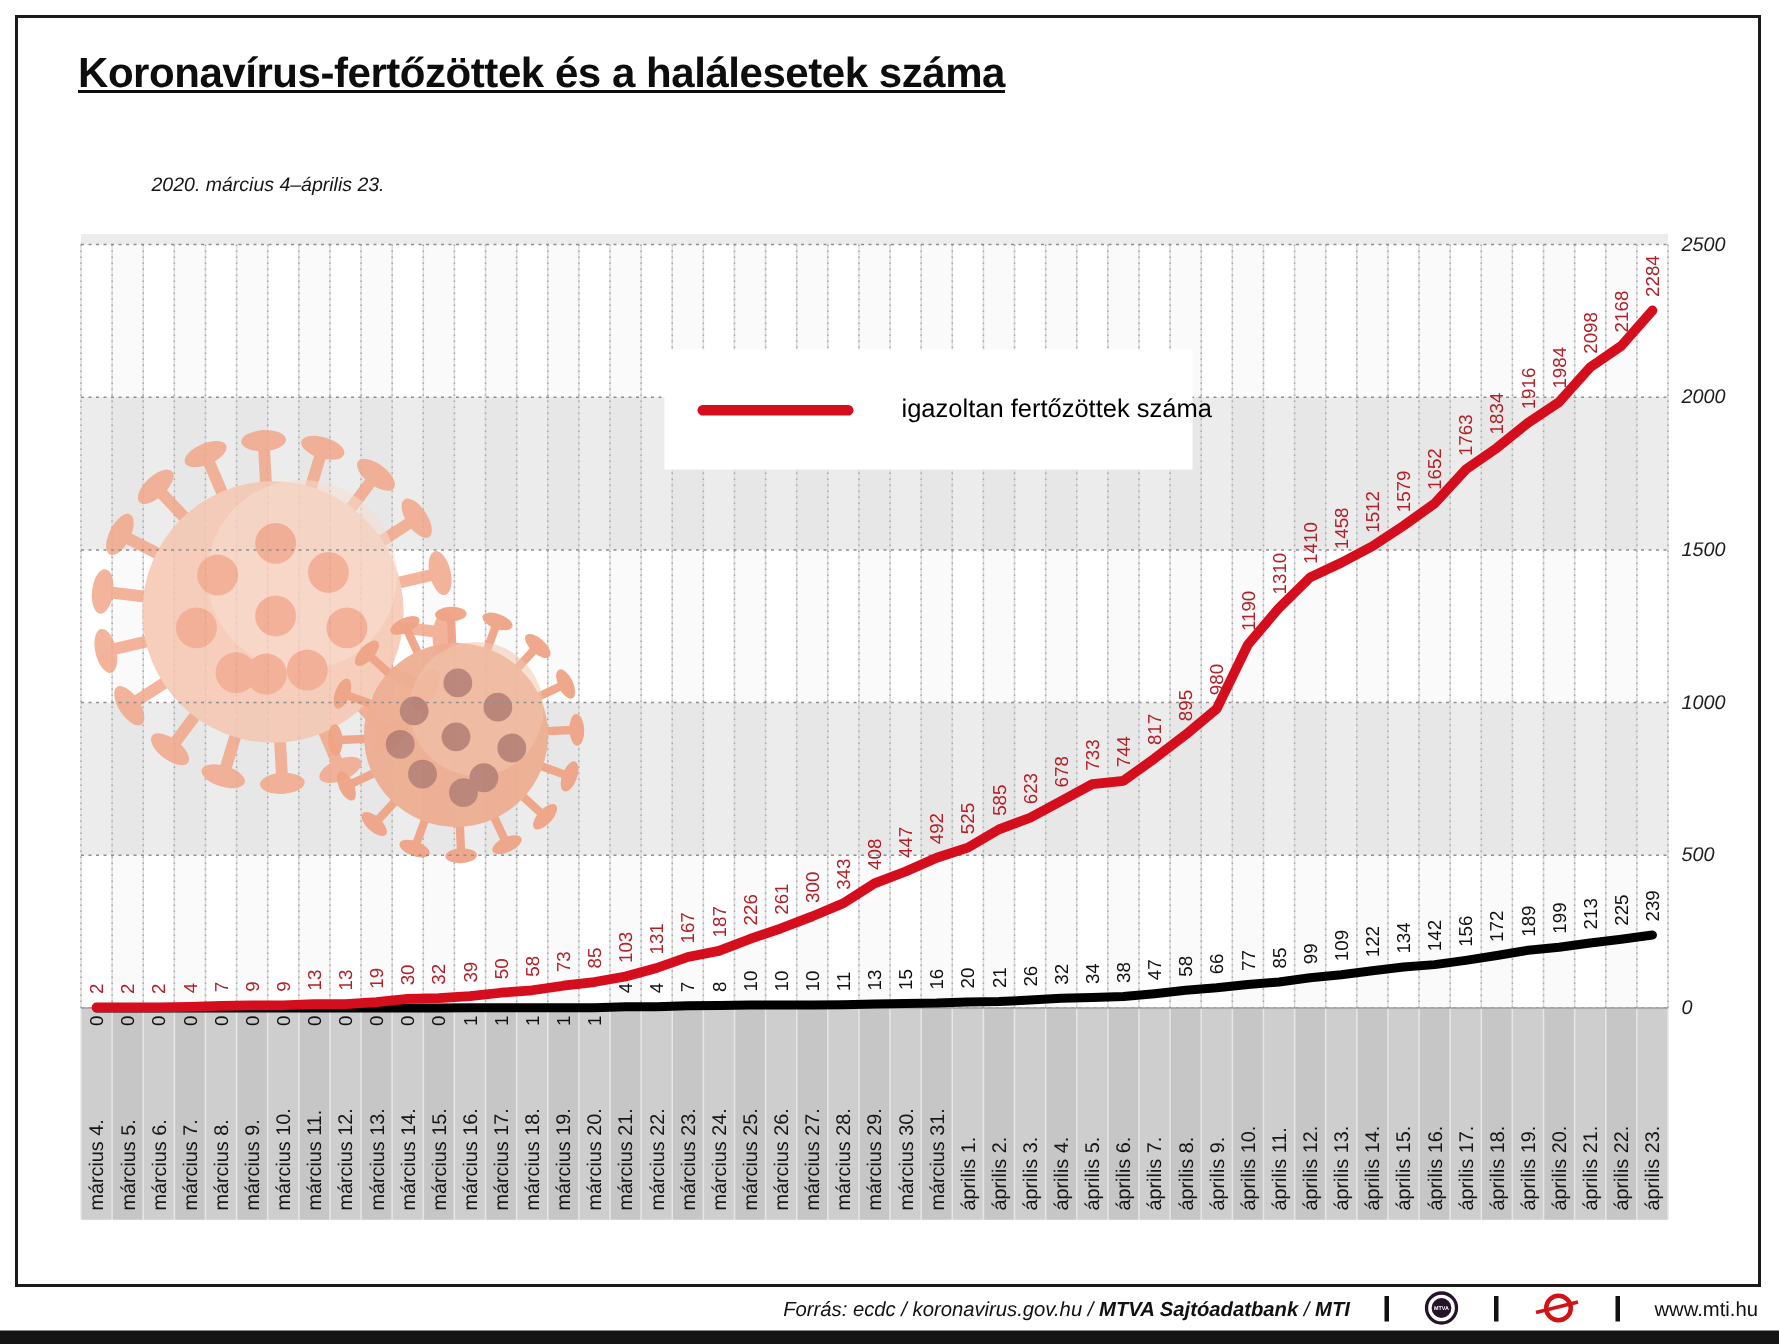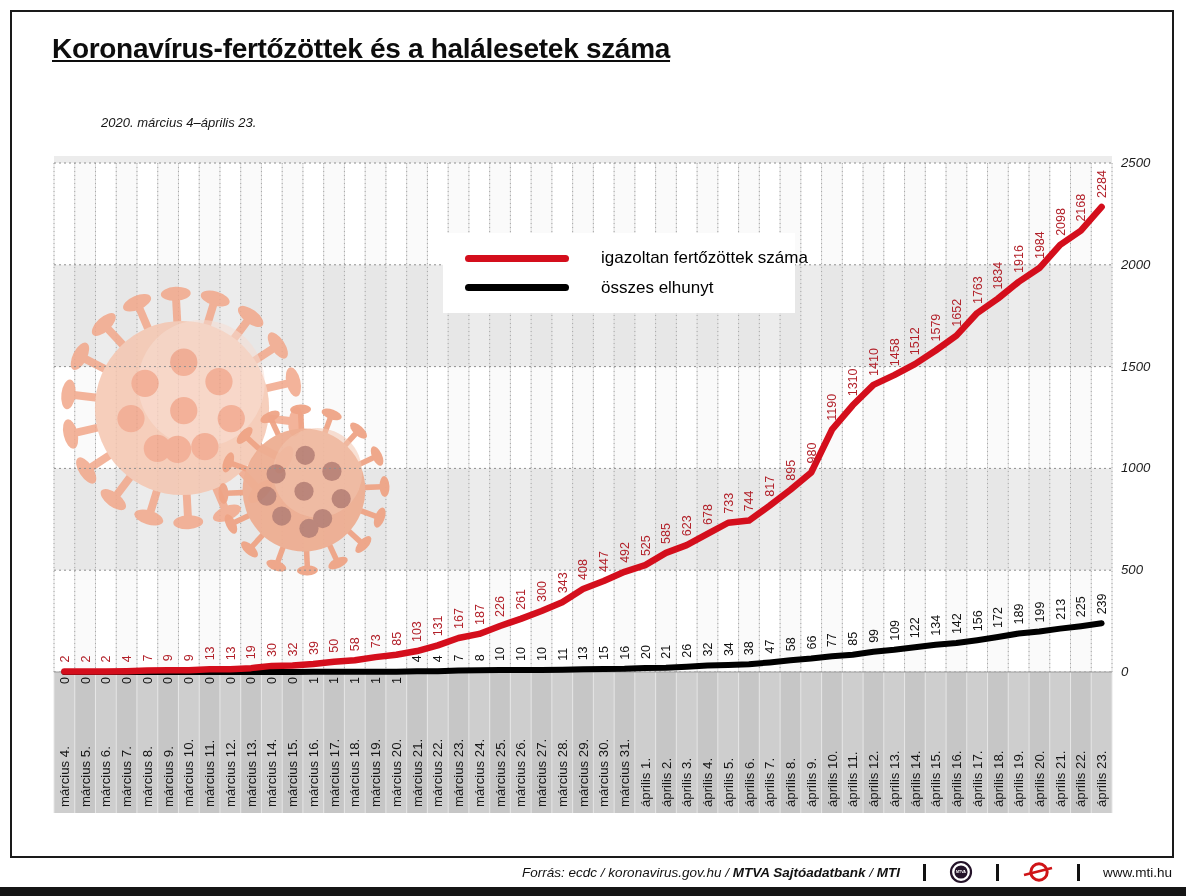--- a/index.html
+++ b/index.html
@@ -536,24 +536,20 @@
       <text transform="translate(1064.5372549019608,235.8472) rotate(-90)" text-anchor="start" font-size="12.5" fill="#b2212a">2098</text>
       <text transform="translate(1085.2823529411767,221.59519999999998) rotate(-90)" text-anchor="start" font-size="12.5" fill="#b2212a">2168</text>
       <text transform="translate(1106.0274509803924,197.9776) rotate(-90)" text-anchor="start" font-size="12.5" fill="#b2212a">2284</text>
     </svg>
 
   <div class="legend">
     <div class="legend-row">
       <div class="legend-swatch" id="swatch-infected" style="background: rgb(212, 14, 28);"></div>
       <div class="legend-label">igazoltan fertőzöttek száma</div>
     </div>
-    <div class="legend-row">
-      <div class="legend-swatch" id="swatch-deaths" style="background: rgb(0, 0, 0);"></div>
-      <div class="legend-label">összes elhunyt</div>
-    </div>
   </div>
 
   <div class="footer">
     <span class="src"><span>Forrás: ecdc / koronavirus.gov.hu / </span><b>MTVA Sajtóadatbank</b><span> / </span><b>MTI</b></span>
     <span class="vbar"></span>
     <svg class="logo" width="24" height="24" viewBox="0 0 24 24">
       <circle cx="12" cy="12" r="10" fill="none" stroke="#241329" stroke-width="2.2"></circle>
       <circle cx="12" cy="12" r="6.6" fill="#241329"></circle>
       <text x="12" y="13.4" text-anchor="middle" font-size="3.6" font-weight="bold" fill="#ffffff">MTVA</text>
     </svg>

